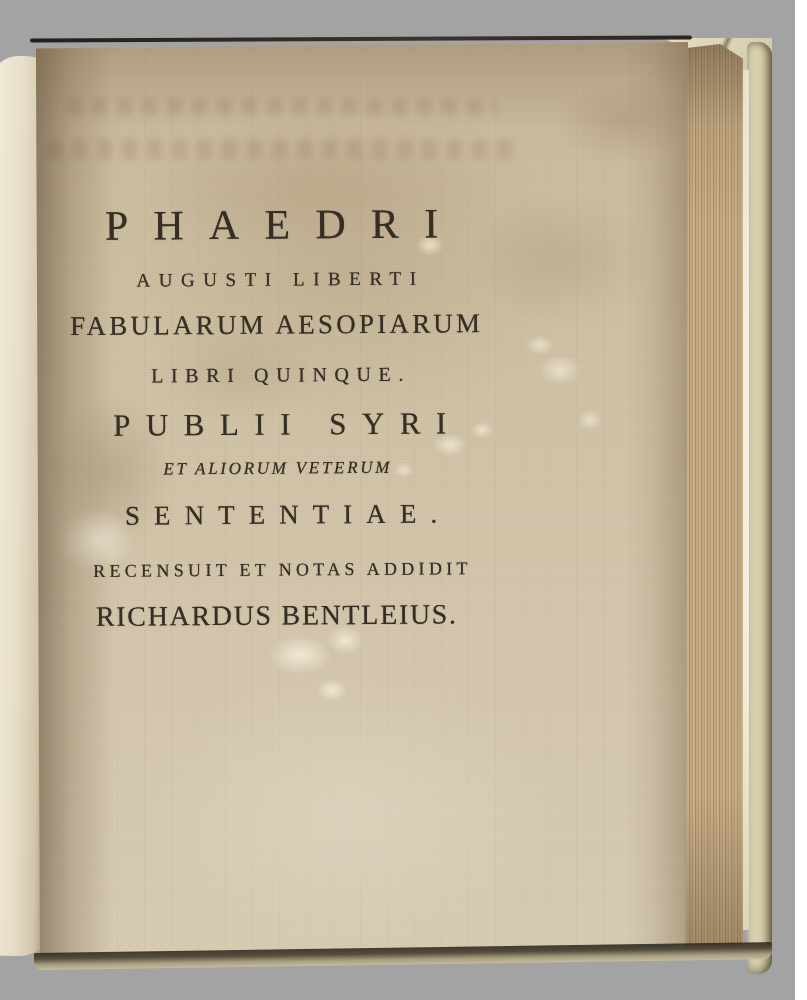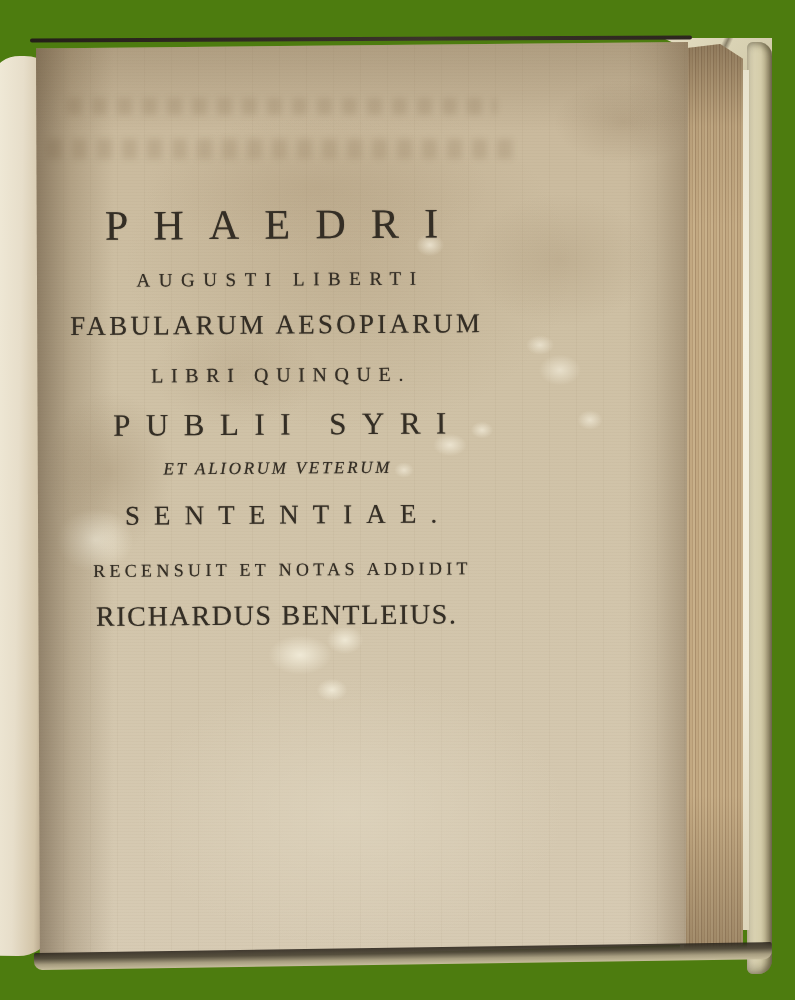--- a/index.html
+++ b/index.html
@@ -3,21 +3,21 @@
 <meta charset="utf-8">
 <style>
   * { box-sizing: border-box; }
   html, body { margin: 0; padding: 0; }
   body {
     width: 807px; height: 1000px;
     background: #ffffff;
     font-family: "Liberation Serif", "DejaVu Serif", serif;
     overflow: hidden;
   }
-  .scene { position: relative; width: 795px; height: 1000px; background: #4d7c0f; text-align: right; }
+  .scene { position: relative; width: 795px; height: 1000px; background: #a3a3a3; text-align: right; }
 
   
   .verso-edge {
     position: absolute; left: -12px; top: 56px; width: 66px; height: 900px;
     background: linear-gradient(90deg, #f1ebd9 0%, #e7deca 45%, #d3c5a9 78%, #a7957a 96%, #8d7c63 100%);
     border-radius: 26px 36px 30px 12px / 20px 26px 22px 10px;
     transform: rotate(0.8deg);
   }
 
   

